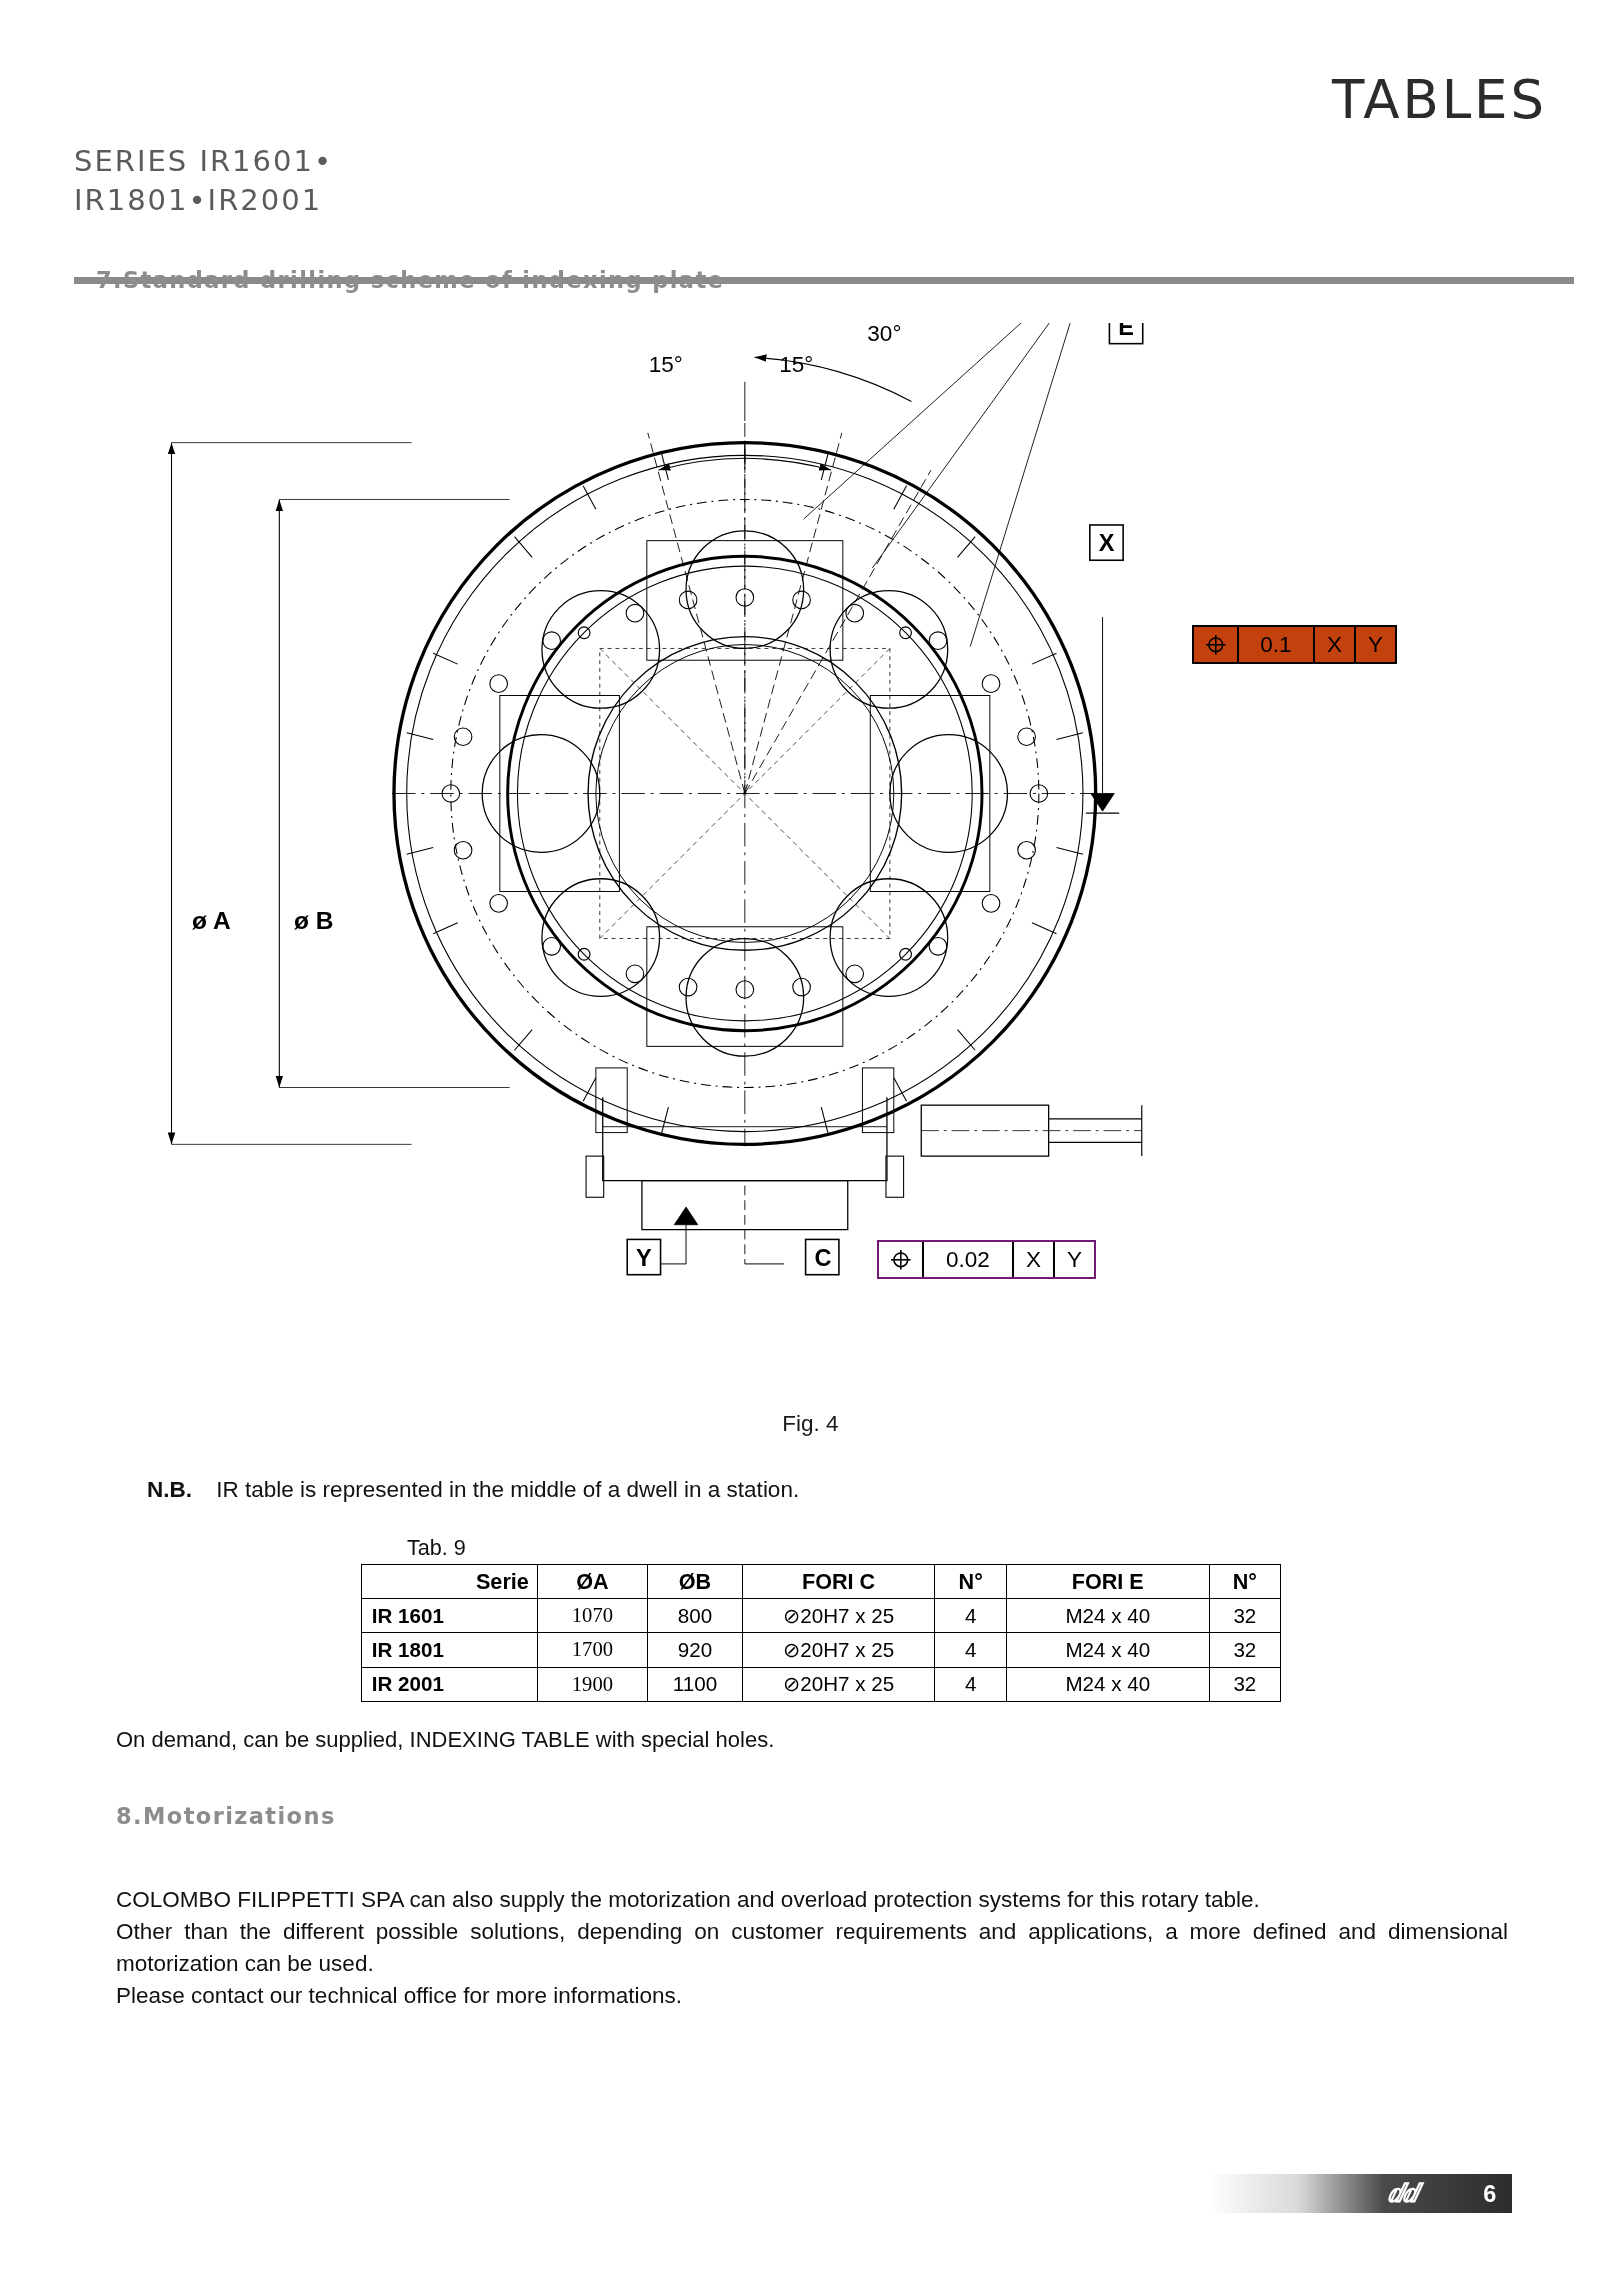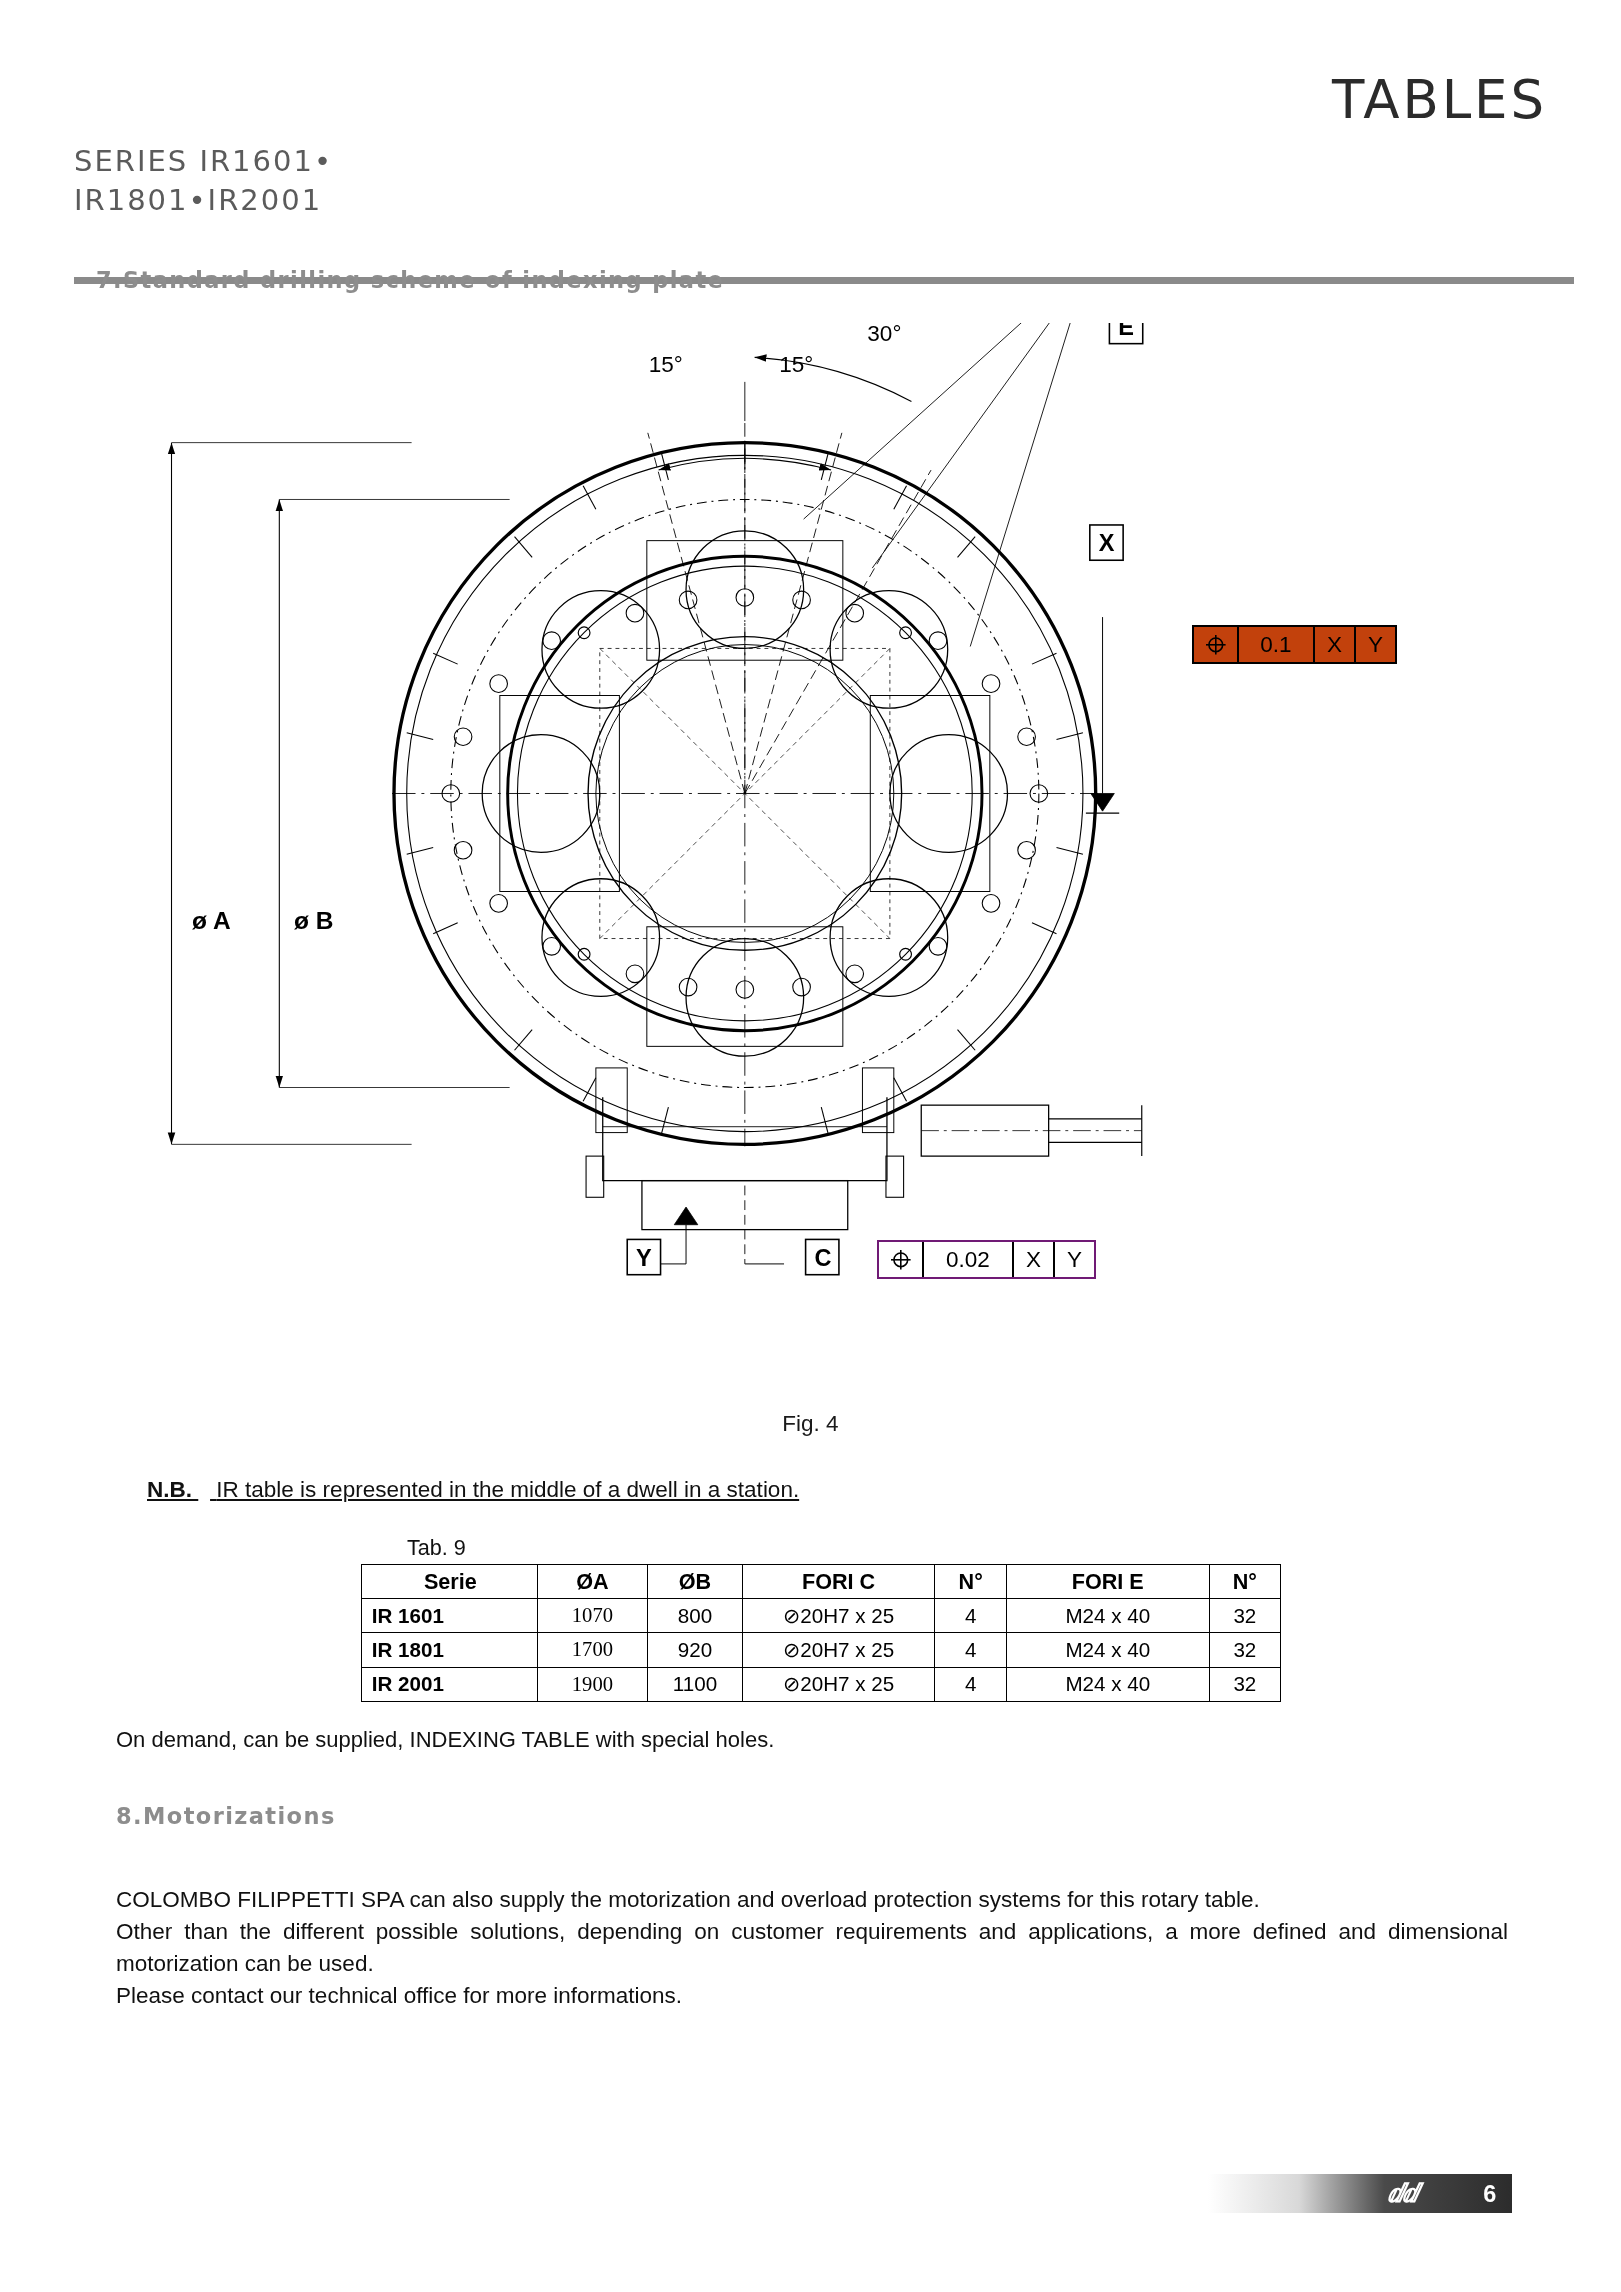--- a/index.html
+++ b/index.html
@@ -87,21 +87,20 @@
     font-size: 22.5px;
     color: #1a1a1a;
   }
 
   .nb {
     position: absolute;
     left: 147px;
     top: 1477px;
     font-size: 22.5px;
     color: #111;
-    text-decoration: underline;
   }
   .nb b { font-weight: bold; }
 
   
   .tab-label {
     position: absolute;
     left: 407px;
     top: 1535px;
     font-size: 21.6px;
     color: #111;
@@ -409,21 +408,21 @@
 <div class="nb">
   <b>N.B.</b>
   <span style="display:inline-block; width:11.8px;"></span>
   <span>IR table is represented in the middle of a dwell in a station.</span>
 </div>
 
 <div class="tab-label">Tab. 9</div>
 <table class="spec">
   <thead>
     <tr>
-      <th style="width:157px; text-align:center; padding-left:9.8px;margin-top:36px;">Serie</th>
+      <th style="width:157px; text-align:right; padding-left:9.8px;margin-top:36px;">Serie</th>
       <th style="width:94px;">ØA</th>
       <th style="width:78px;">ØB</th>
       <th style="width:176px;">FORI  C</th>
       <th style="width:55px;">N°</th>
       <th style="width:186px;">FORI  E</th>
       <th style="width:55px;">N°</th>
     </tr>
   </thead>
   <tbody>
     <tr>

